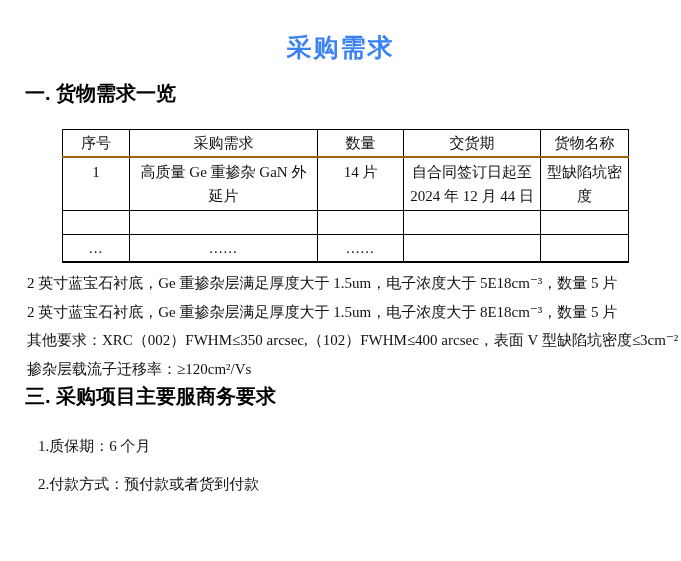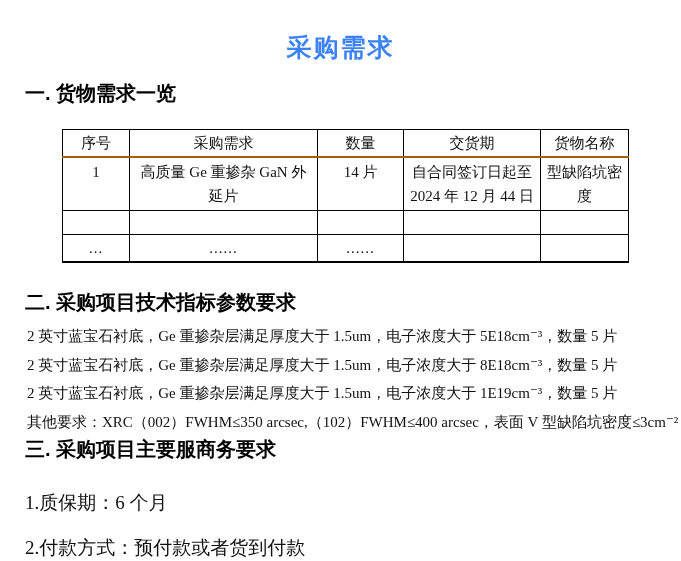--- a/index.html
+++ b/index.html
@@ -61,22 +61,22 @@
     margin: 0;
     padding-left: 27px;
     font-size: 15px;
     line-height: 28.5px;
     white-space: nowrap;
     color: #111111;
   }
   .tech-block { margin-top: 6px; }
   .biz-item {
     margin: 0;
-    padding-left: 25px;
-    font-size: 19px;
+    padding-left: 38px;
+    font-size: 15px;
     color: #111111;
     white-space: nowrap;
   }
   .i1 { margin-top: 27px; }
   .i2 { margin-top: 19px; }
 </style>
 </head>
 <body>
 
 <div class="page">
@@ -120,27 +120,26 @@
       <tr class="r3">
         <td>...</td>
         <td>......</td>
         <td>......</td>
         <td></td>
         <td></td>
       </tr>
     </tbody>
   </table>
 
-  <h2 class="sec-heading h2">二. 采购项目技术指标参数要求</h2>
 
   <div class="tech-block">
     <p class="tech-line">2 英寸蓝宝石衬底，Ge 重掺杂层满足厚度大于 1.5um，电子浓度大于 5E18cm⁻³，数量 5 片</p>
     <p class="tech-line">2 英寸蓝宝石衬底，Ge 重掺杂层满足厚度大于 1.5um，电子浓度大于 8E18cm⁻³，数量 5 片</p>
-    <p class="tech-line">2 英寸蓝宝石衬底，Ge 重掺杂层满足厚度大于 1.5um，电子浓度大于 1E19cm⁻³，数量 5 片</p>
     <p class="tech-line">其他要求：XRC（002）FWHM≤350 arcsec,（102）FWHM≤400 arcsec，表面 V 型缺陷坑密度≤3cm⁻²，</p>
+    <p class="tech-line">掺杂层载流子迁移率：≥120cm²/Vs</p>
   </div>
 
   <h2 class="sec-heading h3">三. 采购项目主要服商务要求</h2>
 
   <p class="biz-item i1">1.质保期：6 个月</p>
   <p class="biz-item i2">2.付款方式：预付款或者货到付款</p>
 
 </div>
 
 </body></html>

